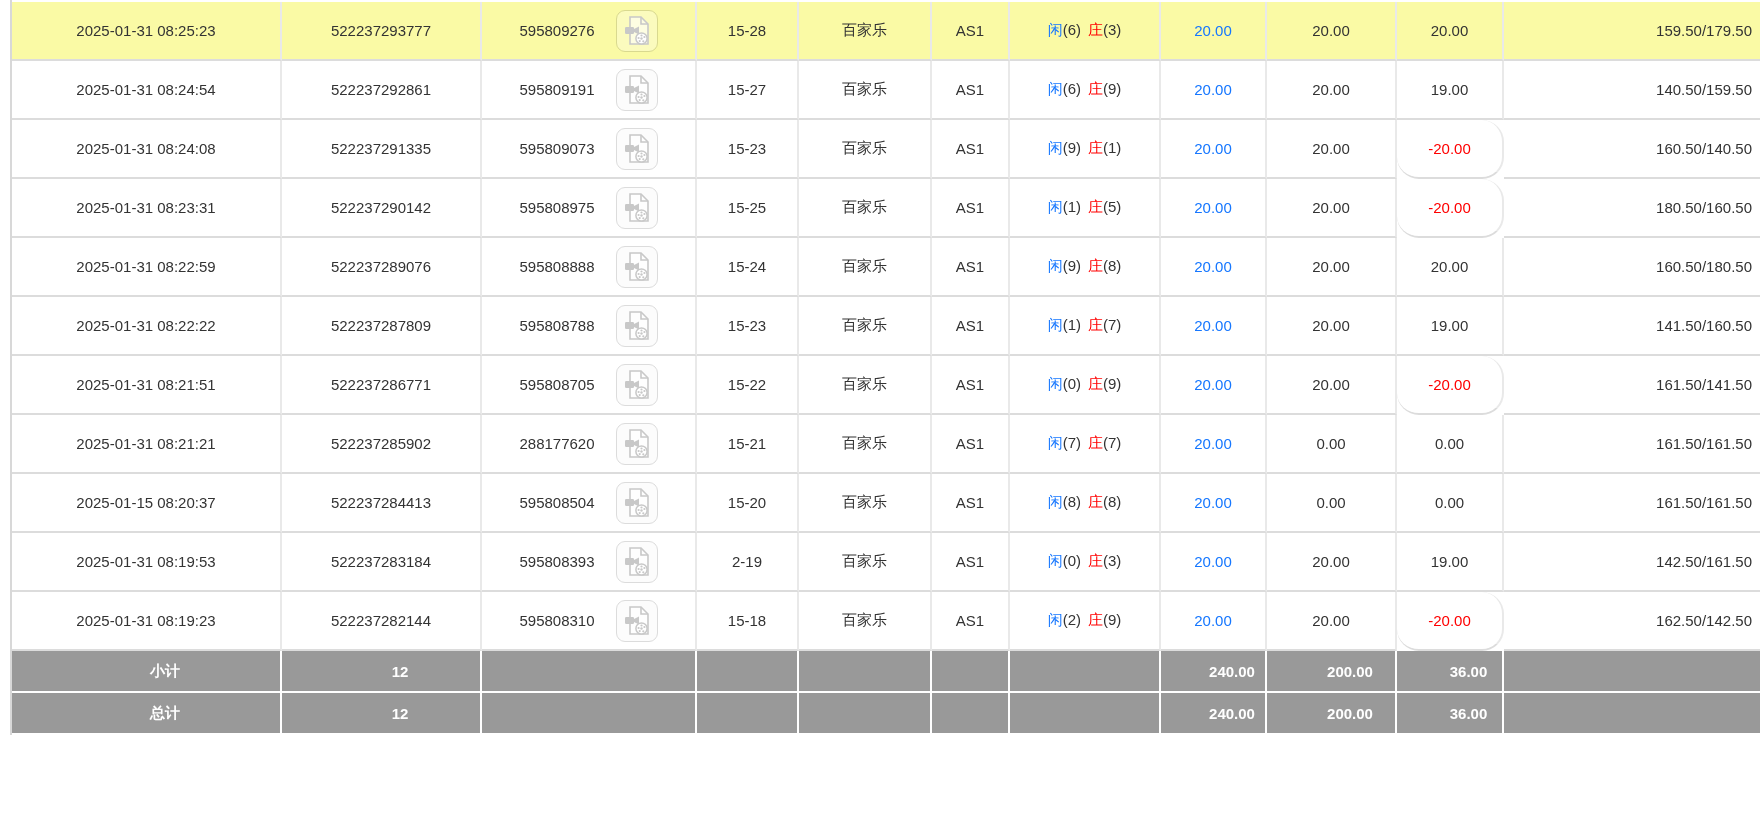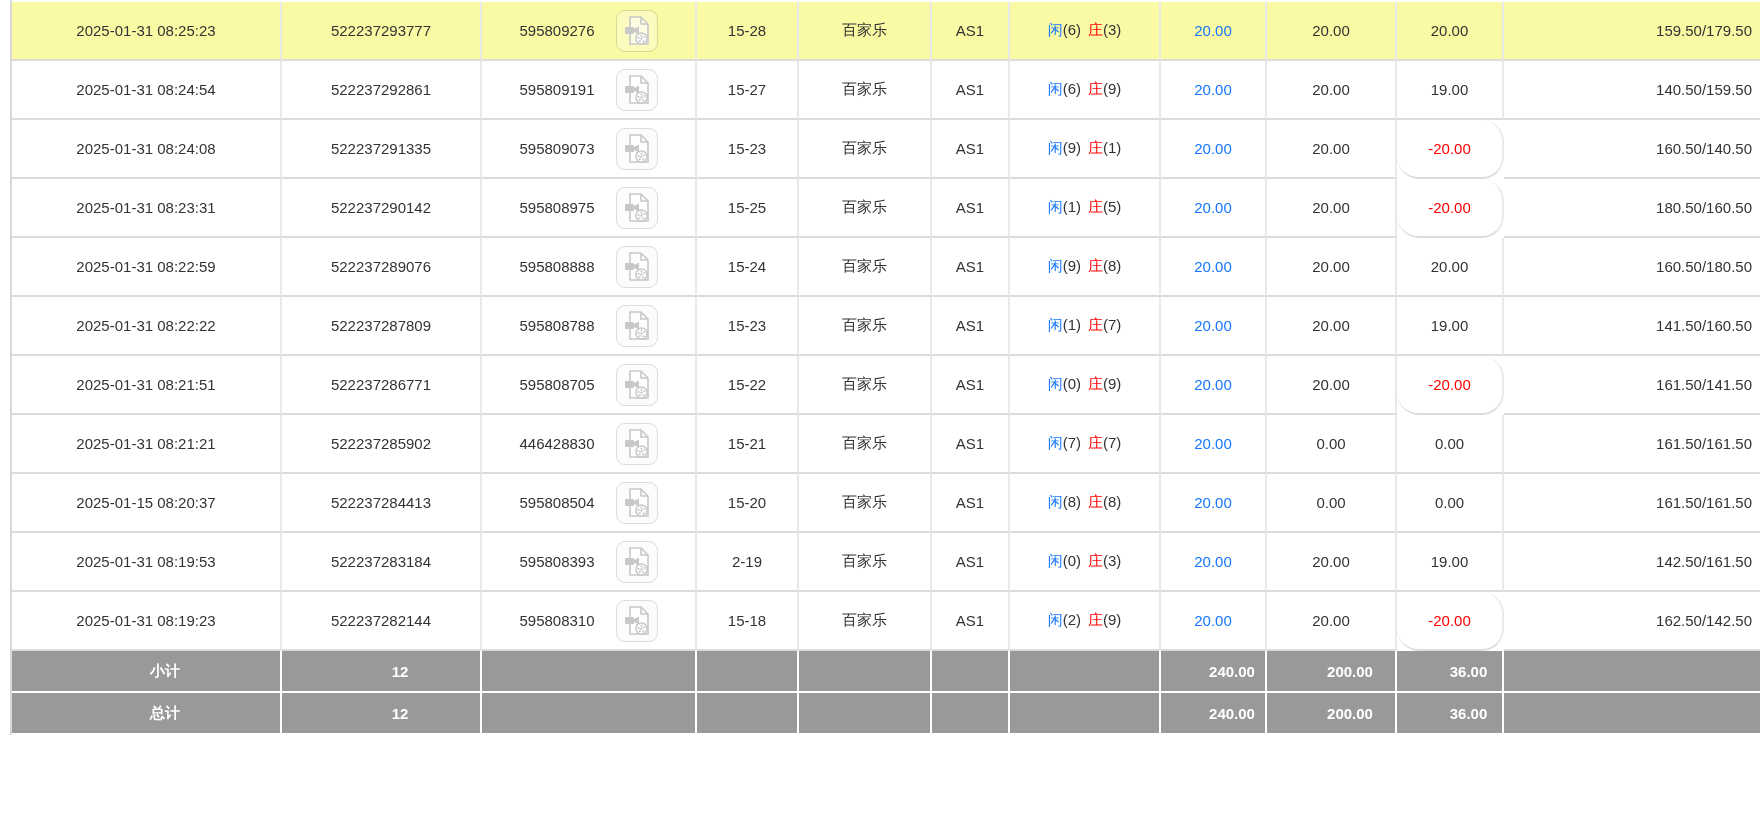--- a/index.html
+++ b/index.html
@@ -295,21 +295,21 @@
           <td><span class="bet-link">20.00</span></td>
           <td>20.00</td>
           <td class="neg">-20.00</td>
           <td class="c-balance">161.50/141.50</td>
         </tr>
         <tr class="data-row">
           <td>2025-01-31 08:21:21</td>
           <td>522237285902</td>
           <td>
             <div class="game-cell-inner">
-              <span class="game-no">446428830</span>
+              <span class="game-no">288177620</span>
               <button class="replay-btn">
   <svg width="30" height="32" viewBox="0 0 30 32" fill="none" xmlns="http://www.w3.org/2000/svg">
     <path d="M8 2 H19 L26 9 V29 H8 Z" fill="#ffffff" fill-opacity="0.55" stroke="#c8c8c8" stroke-width="1.6"></path>
     <path d="M19 2 V9 H26" fill="none" stroke="#c8c8c8" stroke-width="1.6"></path>
     <rect x="3" y="12" width="9" height="7" rx="1.2" fill="#c8c8c8"></rect>
     <path d="M12 14 L17 11.5 V19.5 L12 17 Z" fill="#c8c8c8"></path>
     <circle cx="19.5" cy="23.5" r="5.6" fill="#ffffff" stroke="#c8c8c8" stroke-width="1.5"></circle>
     <circle cx="19.5" cy="23.5" r="1.2" fill="#c8c8c8"></circle>
     <circle cx="19.5" cy="20.5" r="1.1" fill="#c8c8c8"></circle>
     <circle cx="16.6" cy="23.0" r="1.1" fill="#c8c8c8"></circle>

